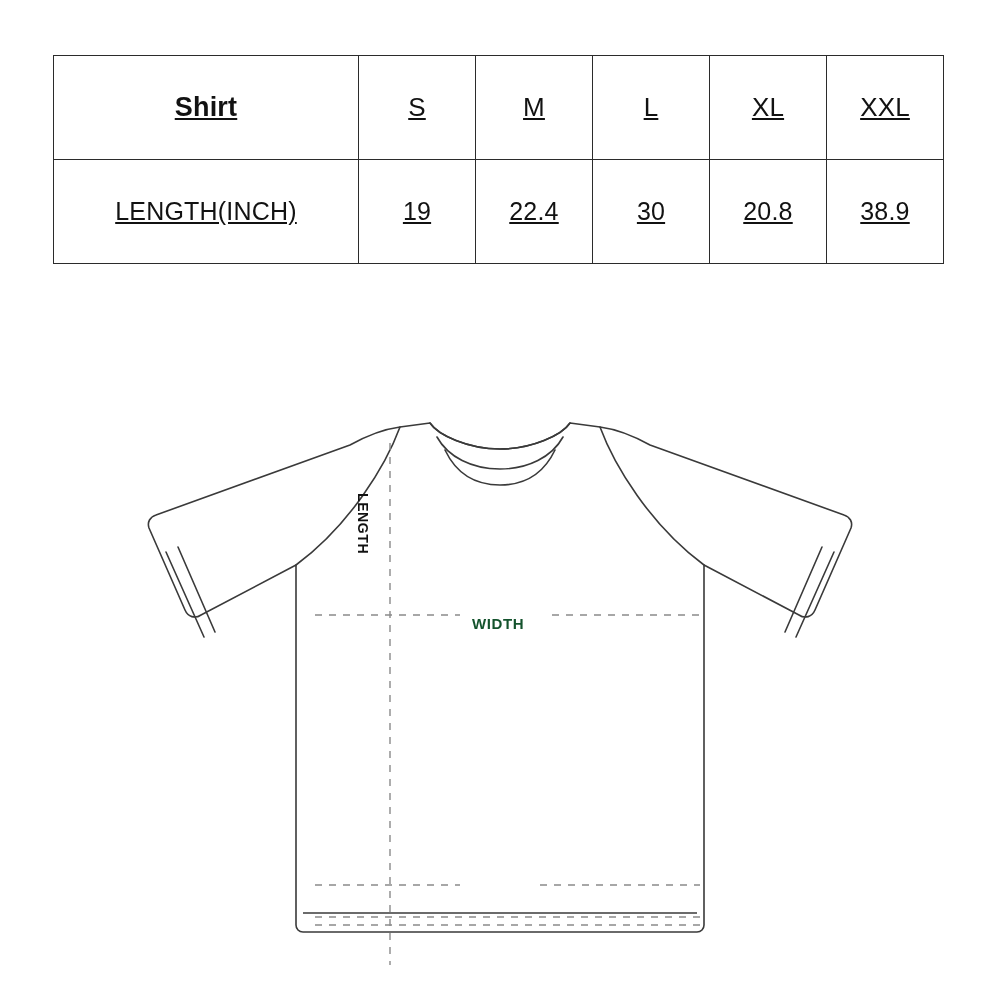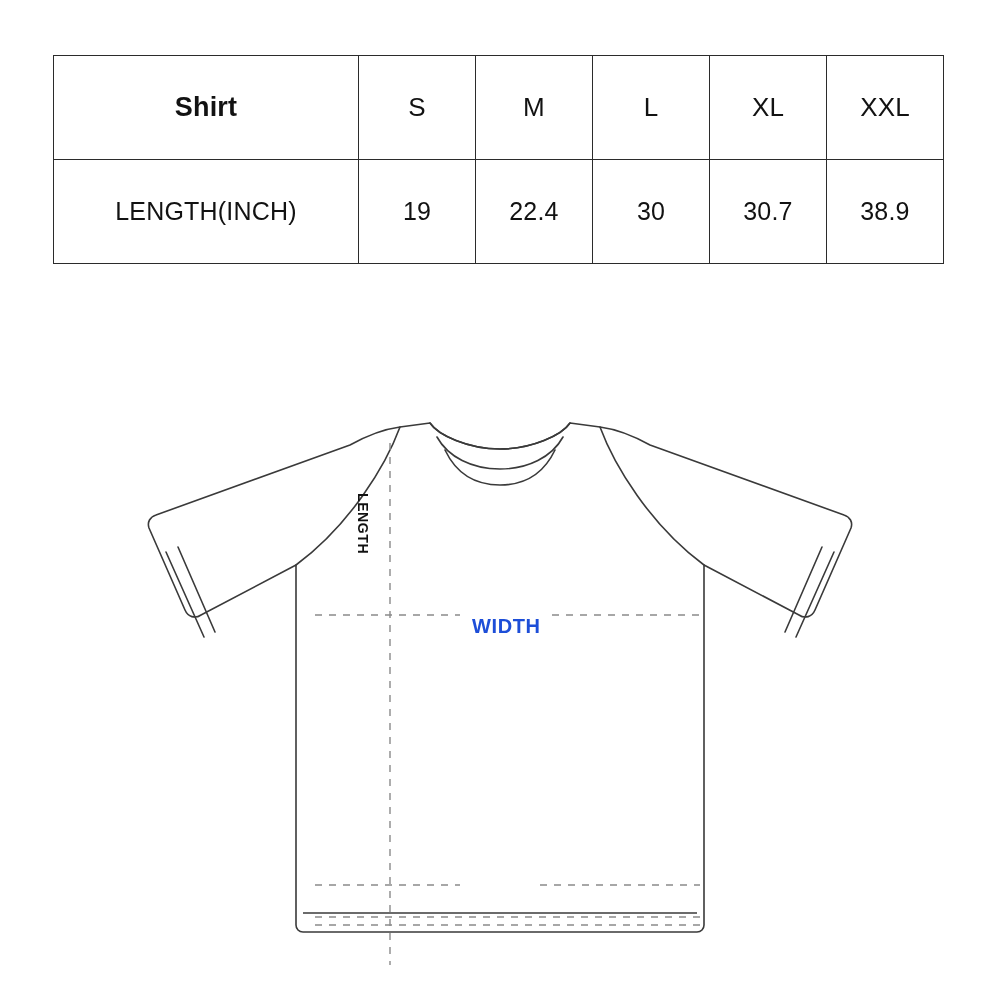--- a/index.html
+++ b/index.html
@@ -20,20 +20,21 @@
   #size-table-wrap {
     position: absolute;
     left: 53px;
     top: 55px;
     width: 890px;
   }
   table.size-table {
     border-collapse: collapse;
     width: 890px;
     table-layout: fixed;
+    text-decoration: underline;
   }
   table.size-table td {
     border: 1px solid #2b2b2b;
     text-align: center;
     vertical-align: middle;
     height: 101px;
     font-size: 25px;
     font-weight: 400;
     letter-spacing: 0.2px;
     color: #121212;
@@ -60,24 +61,24 @@
     width: 800px;
     height: 580px;
   }
   #shirt-diagram svg {
     display: block;
   }
   .lbl-width {
     position: absolute;
     left: 372px;
     top: 210px;
-    font-size: 20px;
+    font-size: 15px;
     font-weight: bold;
     letter-spacing: 0.6px;
-    color: #1d4ed8;
+    color: #14532d;
   }
   .lbl-length {
     position: absolute;
     left: 271px;
     top: 88px;
     font-size: 14px;
     font-weight: bold;
     letter-spacing: 0.6px;
     color: #111;
     transform: rotate(90deg);
@@ -104,21 +105,21 @@
         <td>M</td>
         <td>L</td>
         <td>XL</td>
         <td>XXL</td>
       </tr>
       <tr>
         <td class="rowhead">LENGTH(INCH)</td>
         <td>19</td>
         <td>22.4</td>
         <td>30</td>
-        <td>30.7</td>
+        <td>20.8</td>
         <td>38.9</td>
       </tr>
     </tbody>
   </table>
 </div>
 
 <div id="shirt-diagram">
   <svg width="800" height="580" viewBox="0 0 800 580" xmlns="http://www.w3.org/2000/svg">
     <g fill="none" stroke="#3a3a3a" stroke-width="1.6" stroke-linejoin="round" stroke-linecap="round">
 

